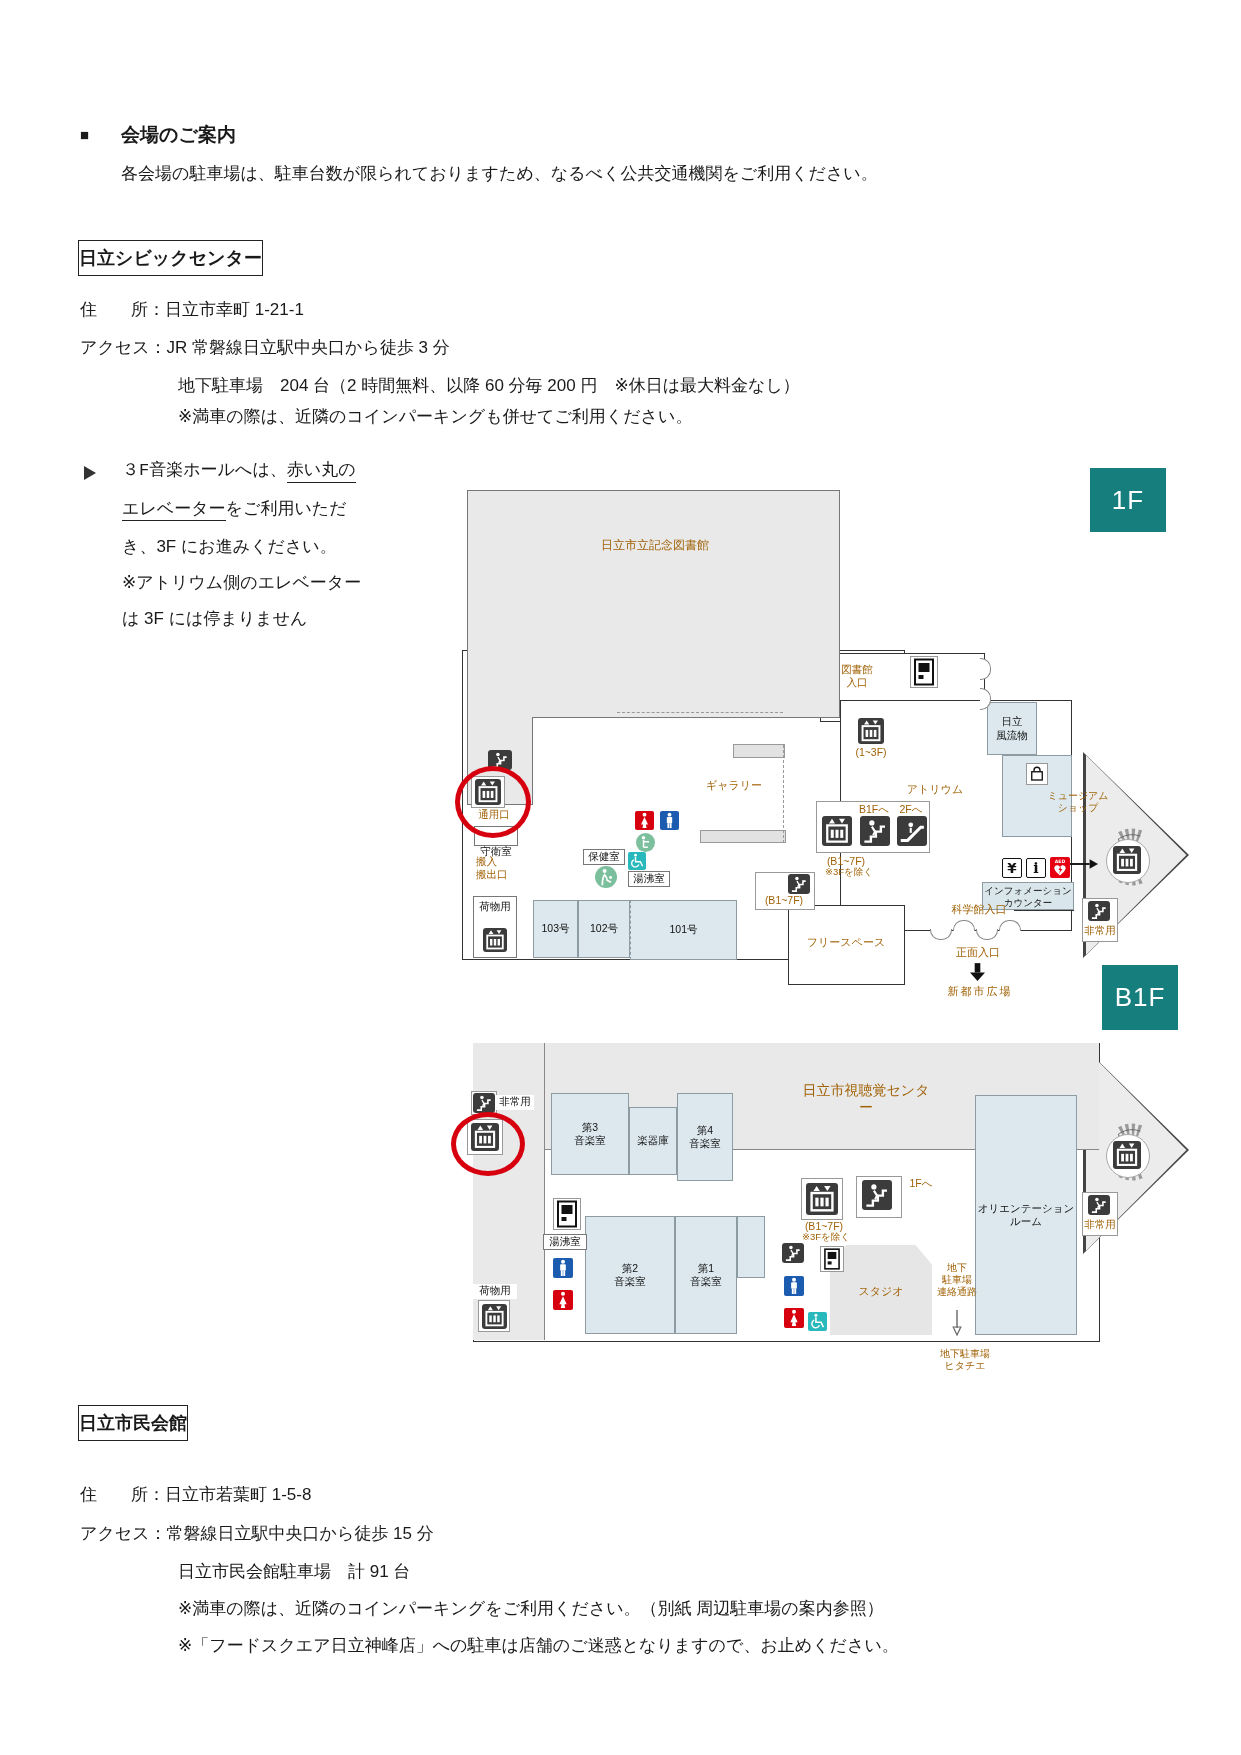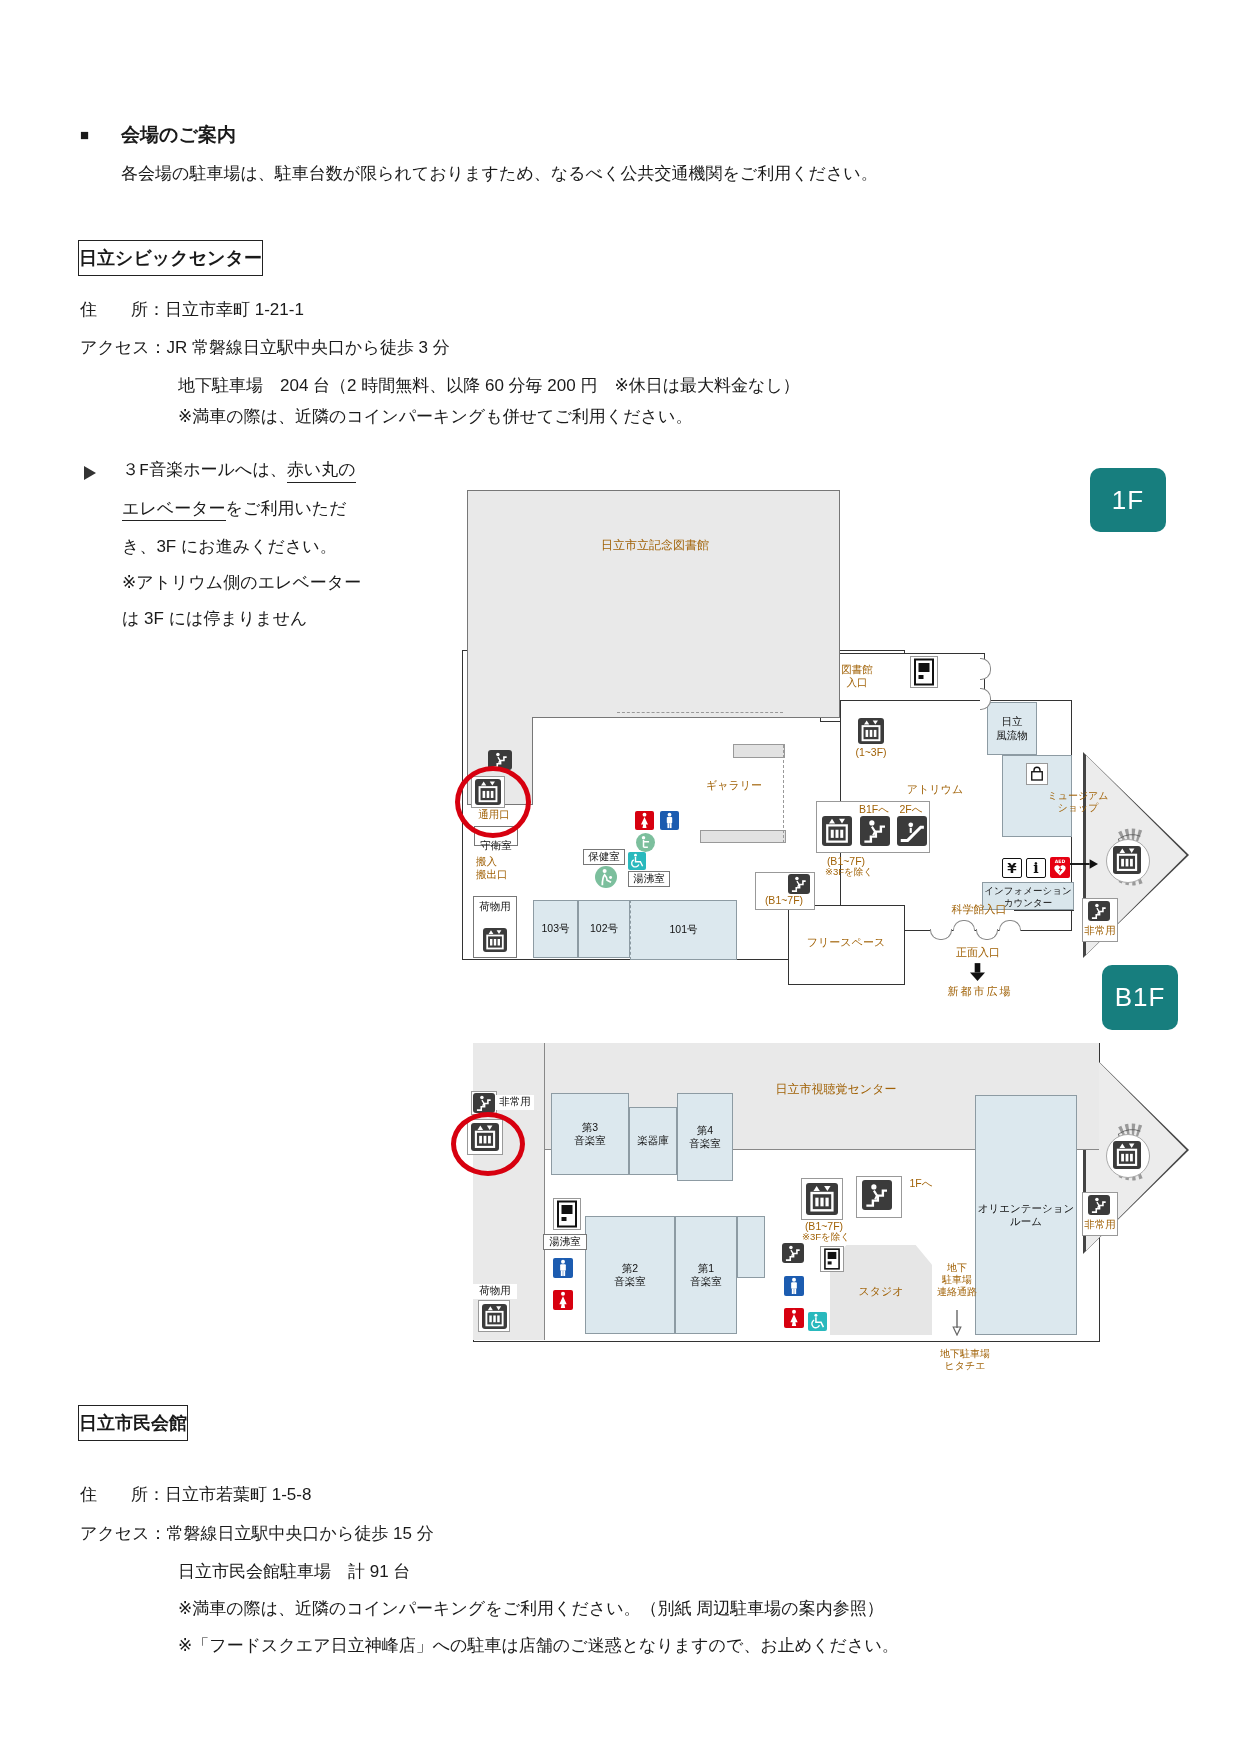--- a/index.html
+++ b/index.html
@@ -18,21 +18,21 @@
         display:flex;align-items:center;justify-content:center;text-align:center;
         font-size:10.5px;line-height:1.25;white-space:pre-line;color:#111;}
   .lbl{position:absolute;font-size:10.5px;line-height:1.2;color:#a16207;text-align:center;white-space:pre-line;}
   .chip{position:absolute;background:#fff;border:1px solid #777;font-size:10.5px;text-align:center;line-height:1.2;
         box-sizing:border-box;white-space:pre-line;color:#111;}
   .chipbg{position:absolute;background:#fff;border:1px solid #999;box-sizing:border-box;}
   .ic{position:absolute;box-sizing:border-box;}
   .ic svg{width:100%;height:100%;display:block;}
   .dark{background:#3b3b3b;border-radius:3px;}
   .roundw{position:absolute;background:#fff;border:1px solid #aaa;border-radius:50%;}
-  .badge{position:absolute;background:#177e7e;color:#fff;border-radius:10px;display:flex;align-items:center;
+  .badge{position:absolute;background:#177e7e;color:#fff;border-radius:0;display:flex;align-items:center;
          justify-content:center;font-size:26px;letter-spacing:1px;}
   .redcircle{position:absolute;border:5.5px solid #d7000f;border-radius:50%;z-index:40;background:transparent;}
   .dashv{position:absolute;border-left:1.4px dashed #999;width:0;}
   .dashh{position:absolute;border-top:1.4px dashed #999;height:0;}
   .line{position:absolute;border-top:1.3px solid #333;height:0;}
   .doord{position:absolute;width:20px;height:10px;background:#fff;border:1.2px solid #888;border-top:none;border-radius:0 0 10px 10px;}
   .dooru{position:absolute;width:20px;height:10px;background:#fff;border:1.2px solid #888;border-bottom:none;border-radius:10px 10px 0 0;}
   .doorv{position:absolute;width:10px;height:20px;background:#fff;border:1.2px solid #888;border-left:none;border-radius:0 10px 10px 0;}
   .arrowout{position:absolute;clip-path:polygon(0 0,100% 50%,0 100%);background:#444;}
   .arrowin{position:absolute;inset:2.5px;clip-path:polygon(0 0,100% 50%,0 100%);background:#ececec;}
@@ -197,21 +197,21 @@
         <path d="M8 2.2 10.4 6H5.6z" fill="#fff"></path>
         <path d="M16 6 13.6 2.2h4.8z" fill="#fff"></path>
         <rect x="4.2" y="7.5" width="15.6" height="13" fill="none" stroke="#fff" stroke-width="1.8"></rect>
         <rect x="7" y="11" width="2.4" height="6.5" fill="#fff"></rect>
         <rect x="10.8" y="11" width="2.4" height="6.5" fill="#fff"></rect>
         <rect x="14.6" y="11" width="2.4" height="6.5" fill="#fff"></rect>
       </svg>
     </span>
   <span class="redcircle" style="left:455px;top:766px;width:66px;height:62px;"></span>
   <div class="lbl" style="left:471px;top:808px;width:46px;z-index:10;">通用口</div>
-  <div class="chip" style="left:474px;top:826px;width:44px;height:20px;padding-top:12px;z-index:10;">守衛室</div>
+  <div class="chip" style="left:474px;top:826px;width:44px;height:20px;padding-top:18px;z-index:10;">守衛室</div>
   <div class="lbl" style="left:473px;top:855px;width:48px;text-align:left;padding-left:3px;z-index:10;">搬入
 搬出口</div>
   <div class="chip" style="left:473px;top:896px;width:44px;height:62px;z-index:9;"><span style="display:block;margin-top:3px;">荷物用</span></div>
   <span class="ic dark" style="left:483px;top:928px;width:24px;height:24px;z-index:10;">
       <svg viewBox="0 0 24 24">
         <path d="M8 2.2 10.4 6H5.6z" fill="#fff"></path>
         <path d="M16 6 13.6 2.2h4.8z" fill="#fff"></path>
         <rect x="4.2" y="7.5" width="15.6" height="13" fill="none" stroke="#fff" stroke-width="1.8"></rect>
         <rect x="7" y="11" width="2.4" height="6.5" fill="#fff"></rect>
         <rect x="10.8" y="11" width="2.4" height="6.5" fill="#fff"></rect>
@@ -305,21 +305,21 @@
         <path d="M0 10h16l-8 9z" fill="#111"></path>
       </svg>
     </span>
   <div class="lbl" style="left:940px;top:985px;width:80px;font-size:11px;letter-spacing:2px;z-index:10;">新都市広場</div>
 
   <div class="badge" style="left:1102px;top:965px;width:76px;height:65px;">B1F</div>
 
   <div class="w" style="left:473px;top:1043px;width:627px;height:299px;"></div>
   <div class="g" style="left:473px;top:1043px;width:72px;height:297px;z-index:5;border:none;border-right:1px solid #888;"></div>
   <div class="g" style="left:545px;top:1043px;width:554px;height:107px;z-index:5;border:none;border-bottom:1px solid #888;"></div>
-  <div class="lbl" style="left:766px;top:1082px;width:140px;font-size:12px;z-index:10;">日立市視聴覚センター</div>
+  <div class="lbl" style="left:796px;top:1082px;width:140px;font-size:14px;z-index:10;">日立市視聴覚センター</div>
 
   <div class="arrowout" style="left:1083px;top:1046px;width:106px;height:208px;">
       <div class="arrowin"></div>
     </div>
   <span class="ic" style="left:1118px;top:1120px;width:64px;height:64px;z-index:8;">
       <svg viewBox="0 0 80 80">
         <path d="M28 66 A28 28 0 1 1 28 14" fill="none" stroke="#9a9a9a" stroke-width="15" stroke-dasharray="3.5 3.5"></path>
         <path d="M28 66 A28 28 0 1 1 28 14" fill="none" stroke="#555" stroke-width="1" transform="translate(0,0)"></path>
       </svg>
     </span>

